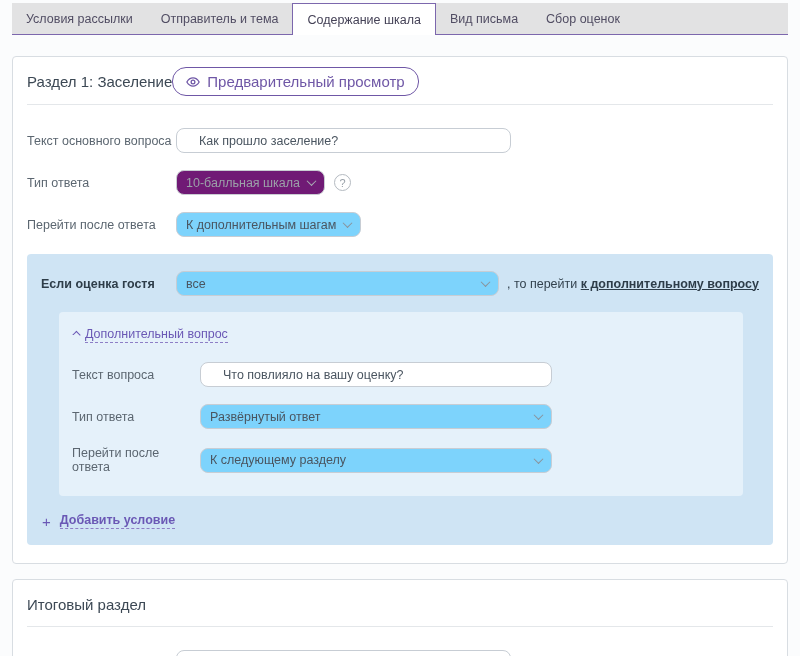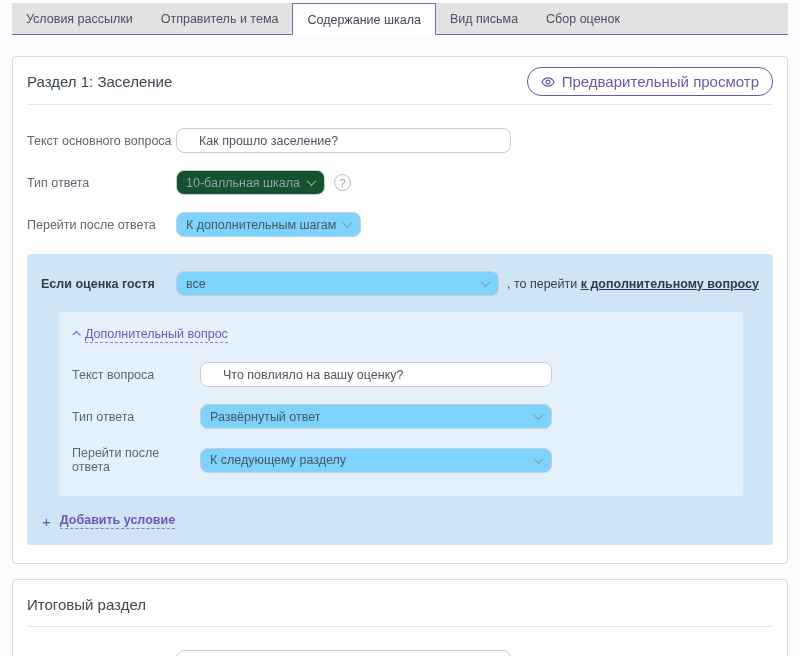--- a/index.html
+++ b/index.html
@@ -23,21 +23,21 @@
     position: relative; z-index: 2; color: #454257;
   }
   .tab-underline { height: 1px; background: #7c67ad; }
 
   
   .panel {
     background: #fff; border: 1px solid #d8dde2; border-radius: 4px;
     margin-top: 21px; padding: 10px 14px 18px;
   }
   .panel.final { margin-top: 15px; padding-bottom: 24px; }
-  .panel-head { display: flex; align-items: center; justify-content: space-between; min-height: 28px; gap: 8px; }
+  .panel-head { display: flex; align-items: center; justify-content: flex-start; min-height: 28px; }
   .panel-title { font-size: 15px; color: #3c4854; }
   .divider { border: none; border-top: 1px solid #e4e7ea; margin: 8px 0 23px; }
 
   .btn-outline {
     display: inline-flex; align-items: center; gap: 7px;
     border: 1px solid #6f57a6; border-radius: 14px; background: #fff;
     color: #6f57a6; font-size: 15px; padding: 5px 13px; cursor: pointer;
     font-family: inherit;
   }
   .btn-outline svg { display: block; }
@@ -49,21 +49,21 @@
   .t-input {
     height: 25px; border: 1px solid #c7cdd4; border-radius: 8px;
     padding: 0 22px; font-size: 12.5px; color: #4a5560; width: 335px;
     font-family: inherit; background: #fff; outline: none;
   }
   .select {
     height: 25px; border: 1px solid #c7cdd4; border-radius: 8px; background: #7dd3fc;
     display: flex; align-items: center; justify-content: space-between;
     padding: 0 9px; color: #4a5560; cursor: pointer; gap: 8px; white-space: nowrap;
   }
-  .select.disabled { background: #14532d; color: #9ba1a8; border-color: #c9cdd2; cursor: default; }
+  .select.disabled { background: #701a75; color: #9ba1a8; border-color: #c9cdd2; cursor: default; }
   .chev {
     width: 7px; height: 7px; border-right: 1.5px solid #8a929a; border-bottom: 1.5px solid #8a929a;
     transform: rotate(45deg) translate(-1px,-1px); flex-shrink: 0;
   }
   .select.disabled .chev { border-color: #a9aeb4; }
   .help-icon {
     width: 17px; height: 17px; border: 1px solid #b4bac1; border-radius: 50%;
     color: #98a0a8; font-size: 11px; display: inline-flex; align-items: center; justify-content: center;
     margin-left: 9px; cursor: pointer;
   }

